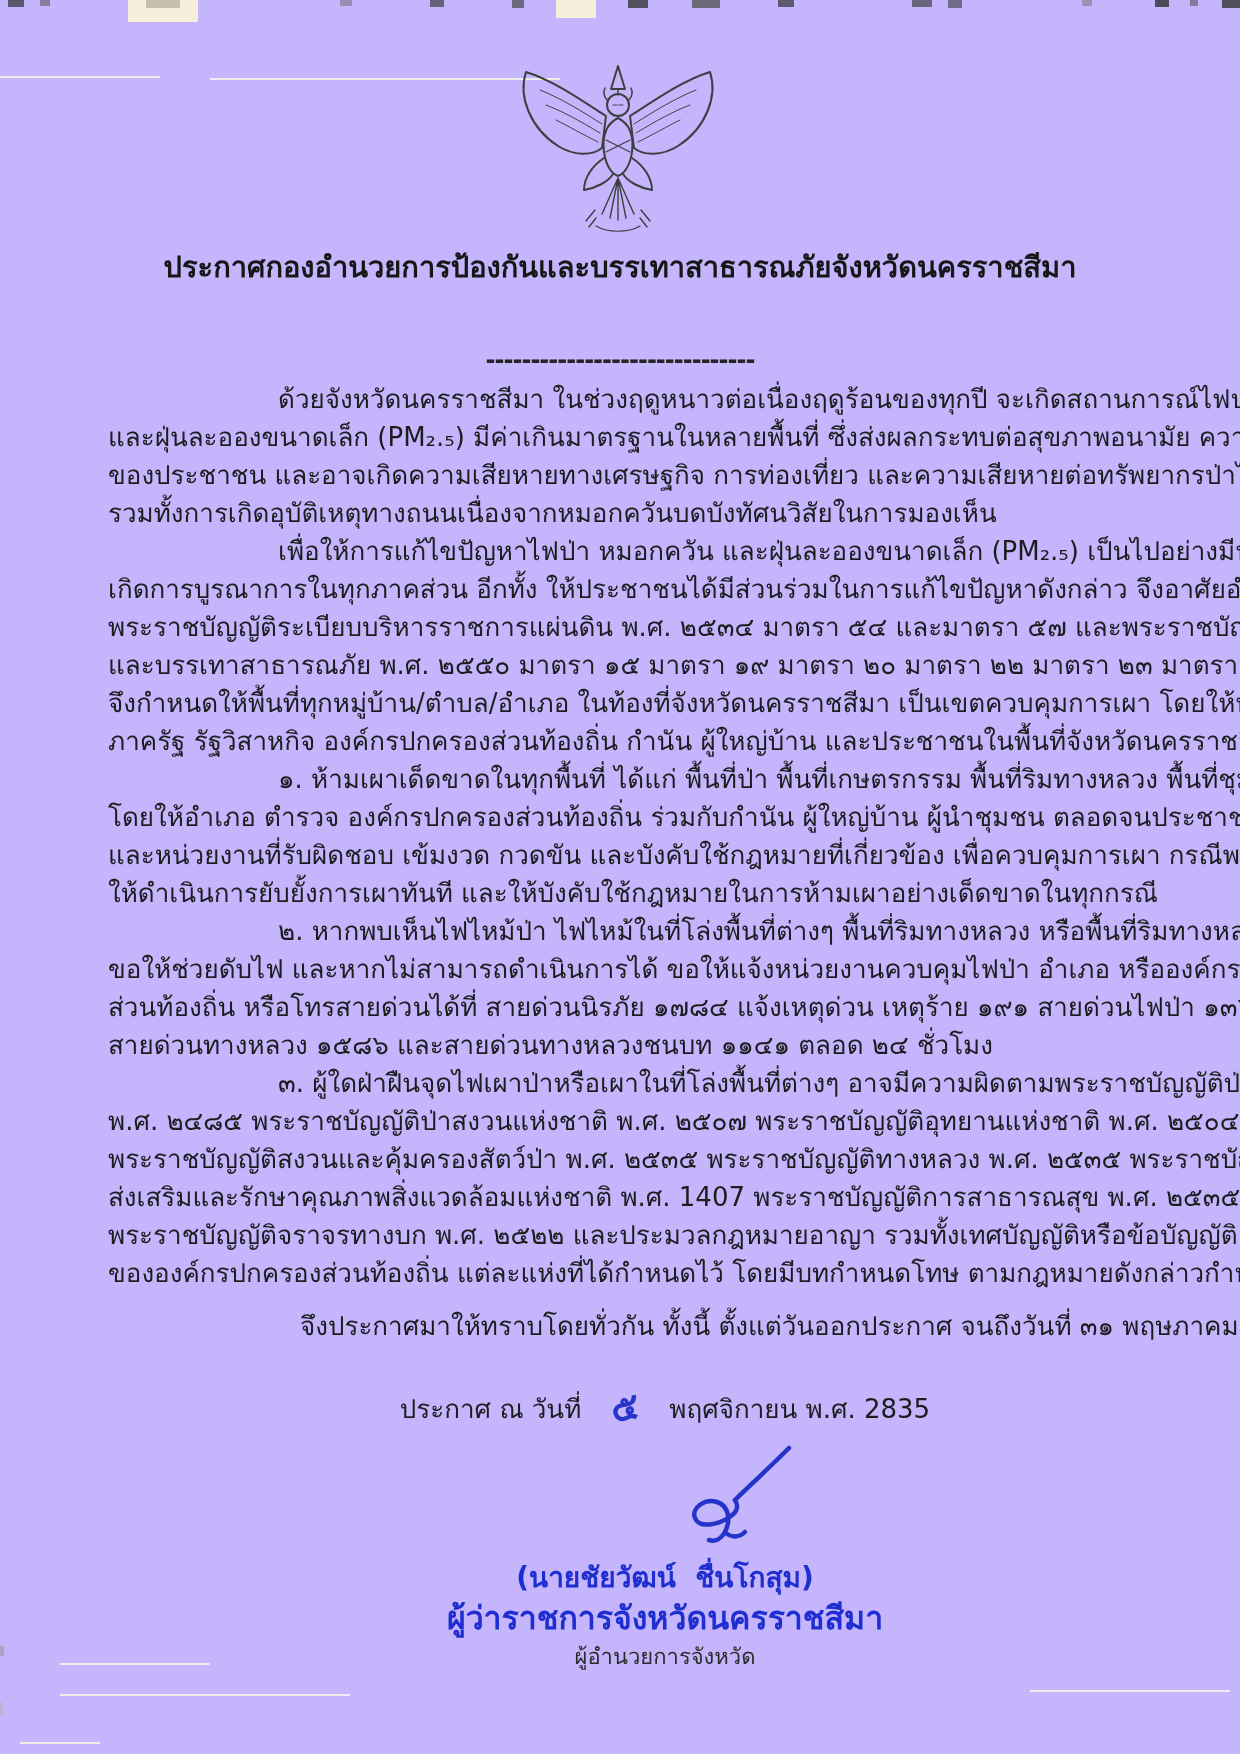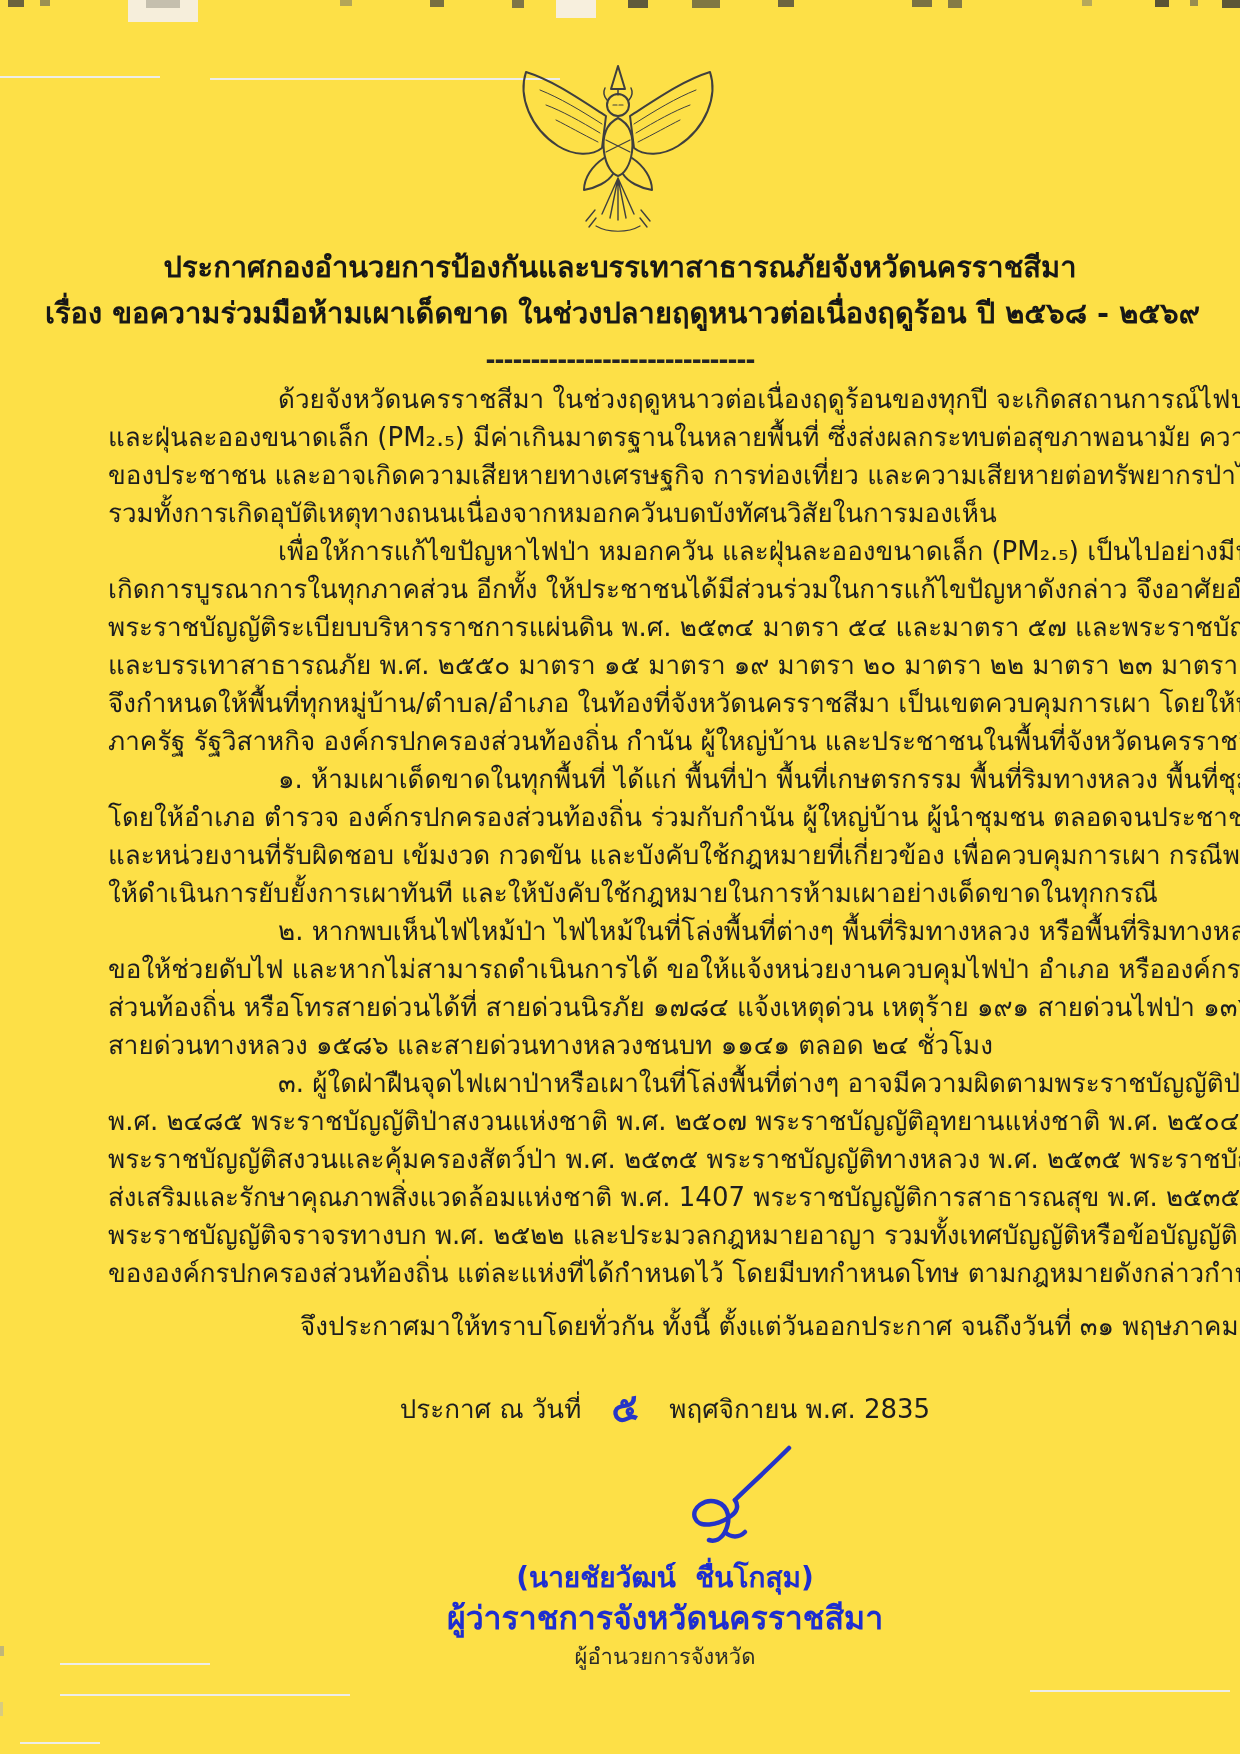--- a/index.html
+++ b/index.html
@@ -1,19 +1,19 @@
 <!DOCTYPE html>
 <html><head>
 <meta charset="utf-8">
 <style>
   html,body{margin:0;padding:0;background:#ffffff;}
   .page{
     position:relative;
     width:1240px;height:1754px;
-    background:#fde047;
+    background:#c4b5fd;
     overflow:hidden;
     font-family:"DejaVu Sans","Liberation Sans",sans-serif;
     color:#1c1c1e;
   }
   
   .artifact{position:absolute;}
   
   .emblem{position:absolute;top:62px;left:498px;width:240px;height:170px;}
   
   .title-block{position:absolute;top:244px;left:45px;width:1150px;text-align:center;}
@@ -24,21 +24,21 @@
   }
   
   .body-text{position:absolute;top:380px;left:108px;width:1022px;}
   .line{height:38px;line-height:38px;font-size:26px;white-space:nowrap;color:#1d1d1f;}
   .line.indent1{padding-left:170px;}
   .line.indent2{padding-left:192px;}
   .line.gap{margin-top:15px;}
   
   .date-line{
     position:absolute;top:1388px;left:90px;width:1150px;
-    display:flex;justify-content:center;align-items:center;
+    display:flex;justify-content:center;
     font-size:26px;color:#1d1d1f;
   }
   .date-day{
     color:#2636c8;font-size:37px;font-weight:bold;
     margin:0 30px;transform:rotate(-9deg);line-height:40px;
   }
   
   .sig-block{position:absolute;top:1440px;left:90px;width:1150px;text-align:center;}
   .sig-stroke{display:block;margin:0 auto;position:relative;left:62px;width:160px;height:110px;}
   .sig-name{display:block;margin-top:8px;font-size:28px;font-weight:bold;color:#1e2ed0;line-height:40px;white-space:pre-wrap;}
@@ -107,21 +107,20 @@
       <path d="M120,116 L104,152 M120,116 L112,156 M120,116 L120,158 M120,116 L128,156 M120,116 L136,152" stroke-width="1.4"></path>
 
       <path d="M97,148 l-9,11 m10,-3 l-7,9" stroke-width="1.4"></path>
       <path d="M143,148 l9,11 m-10,-3 l7,9" stroke-width="1.4"></path>
       <path d="M98,164 C110,171 130,171 142,164" stroke-width="1.2"></path>
     </g>
   </svg>
 
   <div class="title-block">
     <div class="title-line">ประกาศกองอำนวยการป้องกันและบรรเทาสาธารณภัยจังหวัดนครราชสีมา</div>
-    <div class="title-line">เรื่อง ขอความร่วมมือห้ามเผาเด็ดขาด ในช่วงปลายฤดูหนาวต่อเนื่องฤดูร้อน ปี ๒๕๖๘ - ๒๕๖๙</div>
   </div>
 
   <div class="separator">------------------------------</div>
 
   <div class="body-text">
       <div class="line indent1">ด้วยจังหวัดนครราชสีมา ในช่วงฤดูหนาวต่อเนื่องฤดูร้อนของทุกปี จะเกิดสถานการณ์ไฟป่า หมอกควัน</div>
       <div class="line">และฝุ่นละอองขนาดเล็ก (PM₂.₅) มีค่าเกินมาตรฐานในหลายพื้นที่ ซึ่งส่งผลกระทบต่อสุขภาพอนามัย ความเป็นอยู่</div>
       <div class="line">ของประชาชน และอาจเกิดความเสียหายทางเศรษฐกิจ การท่องเที่ยว และความเสียหายต่อทรัพยากรป่าไม้และสัตว์ป่า</div>
       <div class="line">รวมทั้งการเกิดอุบัติเหตุทางถนนเนื่องจากหมอกควันบดบังทัศนวิสัยในการมองเห็น</div>
       <div class="line indent1">เพื่อให้การแก้ไขปัญหาไฟป่า หมอกควัน และฝุ่นละอองขนาดเล็ก (PM₂.₅) เป็นไปอย่างมีประสิทธิภาพ</div>

